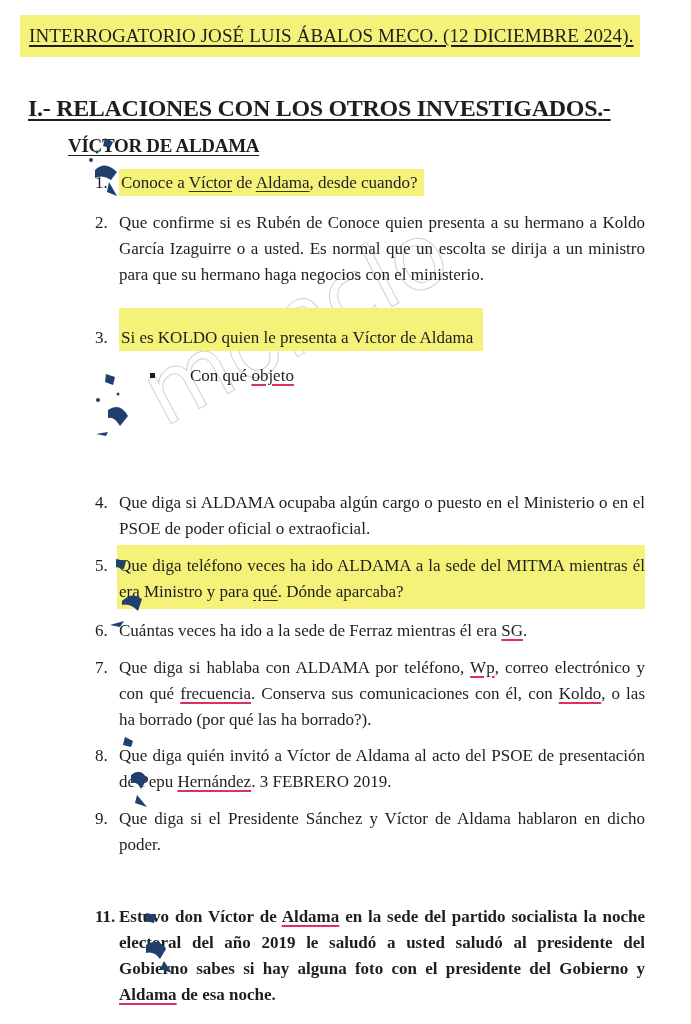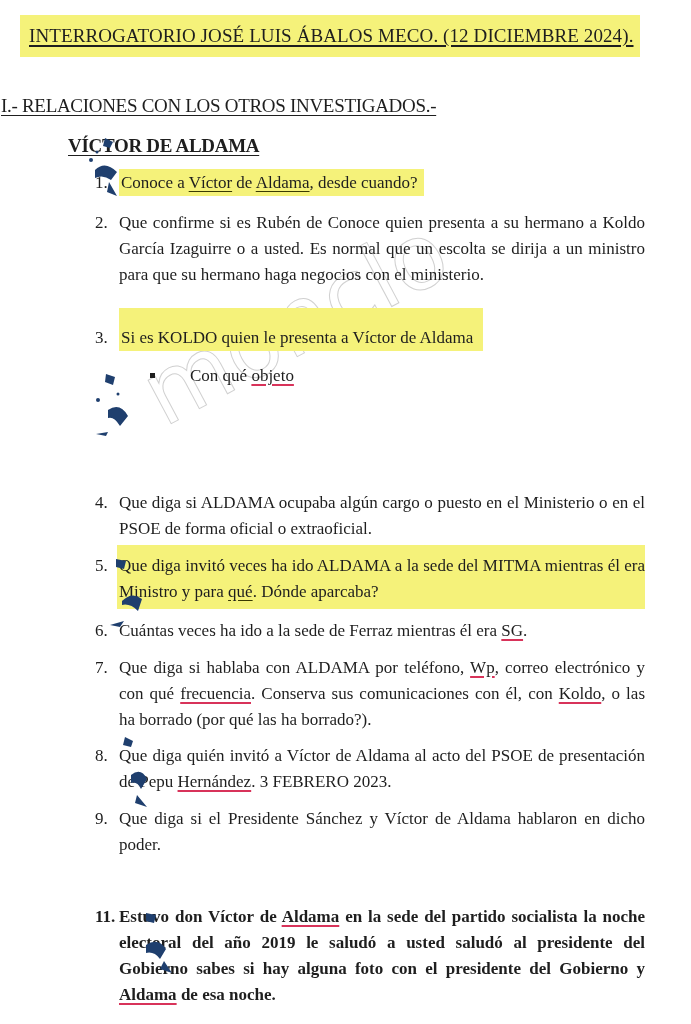--- a/index.html
+++ b/index.html
@@ -16,21 +16,21 @@
     position: absolute; left: 20px; top: 15px; width: 620px; height: 42px;
     display: flex; align-items: center;
   }
   .title {
     margin-left: 9px; font-size: 19px; letter-spacing: 0.1px;
     text-decoration: underline; text-underline-offset: 3px; text-decoration-thickness: 1.5px;
     white-space: nowrap;
   }
 
   .section-heading {
-    position: absolute; left: 1px; top: 95px; font-size: 19px; font-weight: normal;
+    position: absolute; left: 28px; top: 95px; font-size: 24px; font-weight: bold;
     text-decoration: underline; text-underline-offset: 3px; white-space: nowrap;
     letter-spacing: -0.3px;
   }
   .subsection-heading {
     position: absolute; left: 68px; top: 135px; font-size: 19px; font-weight: bold;
     text-decoration: underline; text-underline-offset: 3px; white-space: nowrap;
     letter-spacing: -0.3px;
   }
 
   .item {
@@ -88,42 +88,42 @@
     </span>
   </div>
 
   <div class="bullet" style="top:363px;">
     <span class="dot"></span>
     <span class="txt"><span>Con qué </span><span class="u-red">objeto</span></span>
   </div>
 
   <div class="item" style="top:490px;">
     <span class="num">4.</span>
-    <span class="txt">Que diga si ALDAMA ocupaba algún cargo o puesto en el Ministerio o en el PSOE de forma oficial o extraoficial.</span>
+    <span class="txt">Que diga si ALDAMA ocupaba algún cargo o puesto en el Ministerio o en el PSOE de poder oficial o extraoficial.</span>
   </div>
 
   <div class="item" style="top:553px;">
     <span class="num">5.</span>
     <div class="hl" style="position:absolute; left:22px; top:-8px; width:528px; height:64px;"></div>
-    <span class="txt" style="position:relative;"><span>Que diga invitó veces ha ido ALDAMA a la sede del MITMA mientras él era Ministro y para </span><span class="u-dark">qué</span><span>. Dónde aparcaba?</span></span>
+    <span class="txt" style="position:relative;"><span>Que diga teléfono veces ha ido ALDAMA a la sede del MITMA mientras él era Ministro y para </span><span class="u-dark">qué</span><span>. Dónde aparcaba?</span></span>
   </div>
 
   <div class="item" style="top:618px;">
     <span class="num">6.</span>
     <span class="txt"><span>Cuántas veces ha ido a la sede de Ferraz mientras él era </span><span class="u-red">SG</span><span>.</span></span>
   </div>
 
   <div class="item" style="top:655px;">
     <span class="num">7.</span>
     <span class="txt"><span>Que diga si hablaba con ALDAMA por teléfono, </span><span class="u-red">Wp</span><span>, correo electrónico y con qué </span><span class="u-red">frecuencia</span><span>. Conserva sus comunicaciones con él, con </span><span class="u-red">Koldo</span><span>, o las ha borrado (por qué las ha borrado?).</span></span>
   </div>
 
   <div class="item" style="top:743px;">
     <span class="num">8.</span>
-    <span class="txt"><span>Que diga quién invitó a Víctor de Aldama al acto del PSOE de presentación de Pepu </span><span class="u-red">Hernández</span><span>. 3 FEBRERO 2023.</span></span>
+    <span class="txt"><span>Que diga quién invitó a Víctor de Aldama al acto del PSOE de presentación de Pepu </span><span class="u-red">Hernández</span><span>. 3 FEBRERO 2019.</span></span>
   </div>
 
   <div class="item" style="top:806px;">
     <span class="num">9.</span>
     <span class="txt">Que diga si el Presidente Sánchez y Víctor de Aldama hablaron en dicho poder.</span>
   </div>
 
 
   <div class="item" style="top:904px;font-weight:bold;">
     <span class="num">11.</span>

